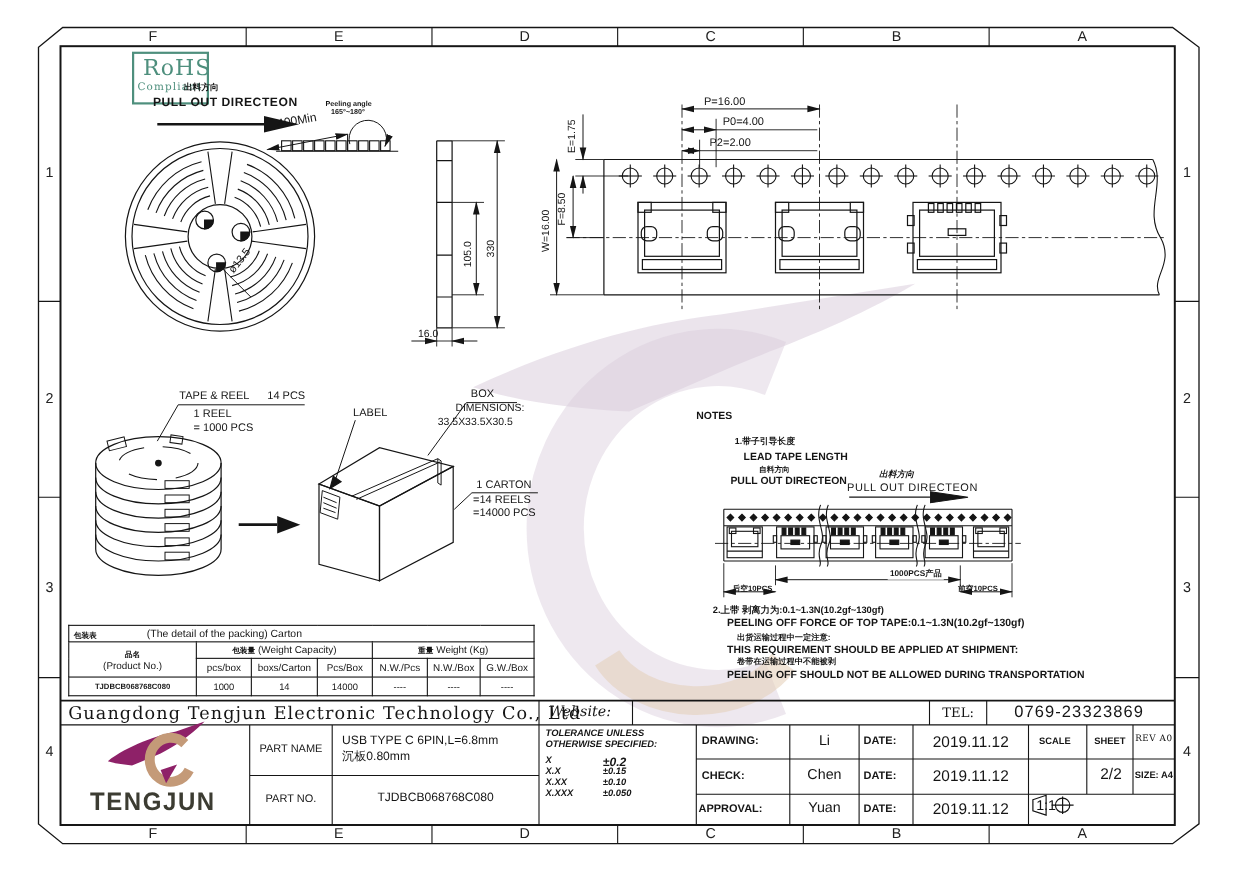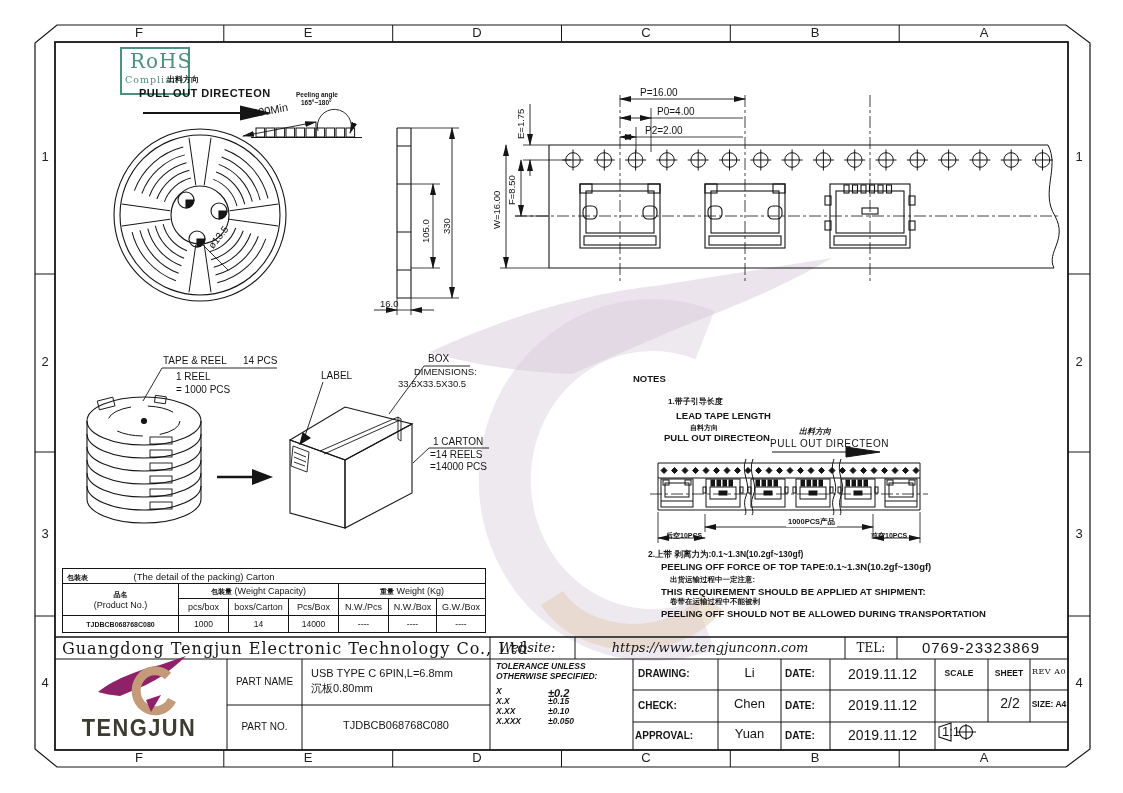--- a/index.html
+++ b/index.html
@@ -341,21 +341,21 @@
 <div class="t" style="left:430px;top:449px;font-size:10px;">=14 REELS</div>
 <div class="t" style="left:430px;top:461px;font-size:10px;">=14000 PCS</div>
 
 <div class="t b" style="left:633px;top:374px;font-size:9.5px;">NOTES</div>
 <div class="t b" style="left:668px;top:397px;font-size:8px;">1.带子引导长度</div>
 <div class="t b" style="left:676px;top:411px;font-size:9.5px;">LEAD TAPE LENGTH</div>
 <div class="t b" style="left:690px;top:424px;font-size:7px;">自料方向</div>
 <div class="t b" style="left:664px;top:433px;font-size:9.5px;">PULL OUT DIRECTEON</div>
 <div class="t b it" style="left:799px;top:427px;font-size:8px;">出料方向</div>
 <div class="t" style="left:770px;top:438px;font-size:10px;letter-spacing:0.5px;">PULL OUT DIRECTEON</div>
-<div class="t b" style="left:786px;top:518px;font-size:7.5px;background:#fff;padding:0 2px;">1000PCS产品</div>
+<div class="t b" style="left:807px;top:518px;font-size:7.5px;background:#fff;padding:0 2px;">1000PCS产品</div>
 <div class="t b" style="left:666px;top:532px;font-size:7px;">后空10PCS</div>
 <div class="t b" style="left:871px;top:532px;font-size:7px;">前空10PCS</div>
 <div class="t b" style="left:648px;top:550px;font-size:8.5px;">2.上带 剥离力为:0.1~1.3N(10.2gf~130gf)</div>
 <div class="t b" style="left:661px;top:562px;font-size:9.5px;">PEELING OFF FORCE OF TOP TAPE:0.1~1.3N(10.2gf~130gf)</div>
 <div class="t b" style="left:670px;top:576px;font-size:7.5px;">出货运输过程中一定注意:</div>
 <div class="t b" style="left:661px;top:587px;font-size:9.5px;">THIS REQUIREMENT SHOULD BE APPLIED AT SHIPMENT:</div>
 <div class="t b" style="left:670px;top:598px;font-size:7.5px;">卷带在运输过程中不能被剥</div>
 <div class="t b" style="left:661px;top:609px;font-size:9.5px;">PEELING OFF SHOULD NOT BE ALLOWED DURING TRANSPORTATION</div>
 
 <table class="ptable">
@@ -404,21 +404,20 @@
     <td style="font-size:8.5px;">14000</td>
     <td style="font-size:8.5px;">----</td>
     <td style="font-size:8.5px;">----</td>
     <td style="font-size:8.5px;">----</td>
   </tr>
 </tbody>
     </table>
 
 <div class="t ser c" style="left:62px;top:640px;width:420px;font-size:16px;letter-spacing:1px;">Guangdong Tengjun Electronic Technology Co., Ltd</div>
 <div class="t ser it" style="left:499px;top:641px;font-size:13px;">Website:</div>
-<div class="t ser it c" style="left:580px;top:641px;width:260px;font-size:13px;">https://www.tengjunconn.com</div>
 <div class="t ser c" style="left:845px;top:642px;width:52px;font-size:12px;">TEL:</div>
 <div class="t c" style="left:897px;top:639px;width:168px;font-size:15px;letter-spacing:1px;">0769-23323869</div>
 
 <div class="t b c" style="left:62px;top:715px;width:162px;font-size:23px;letter-spacing:1.5px;color:#3c3c32;transform:scaleX(0.95);transform-origin:0 0;">TENGJUN</div>
 <div class="t c" style="left:227px;top:676px;width:75px;font-size:10px;">PART NAME</div>
 <div class="t" style="left:311px;top:667px;font-size:11px;">USB TYPE C 6PIN,L=6.8mm</div>
 <div class="t" style="left:311px;top:682px;font-size:11px;">沉板0.80mm</div>
 <div class="t c" style="left:227px;top:721px;width:75px;font-size:10px;">PART NO.</div>
 <div class="t c" style="left:302px;top:719px;width:188px;font-size:11px;">TJDBCB068768C080</div>
 

